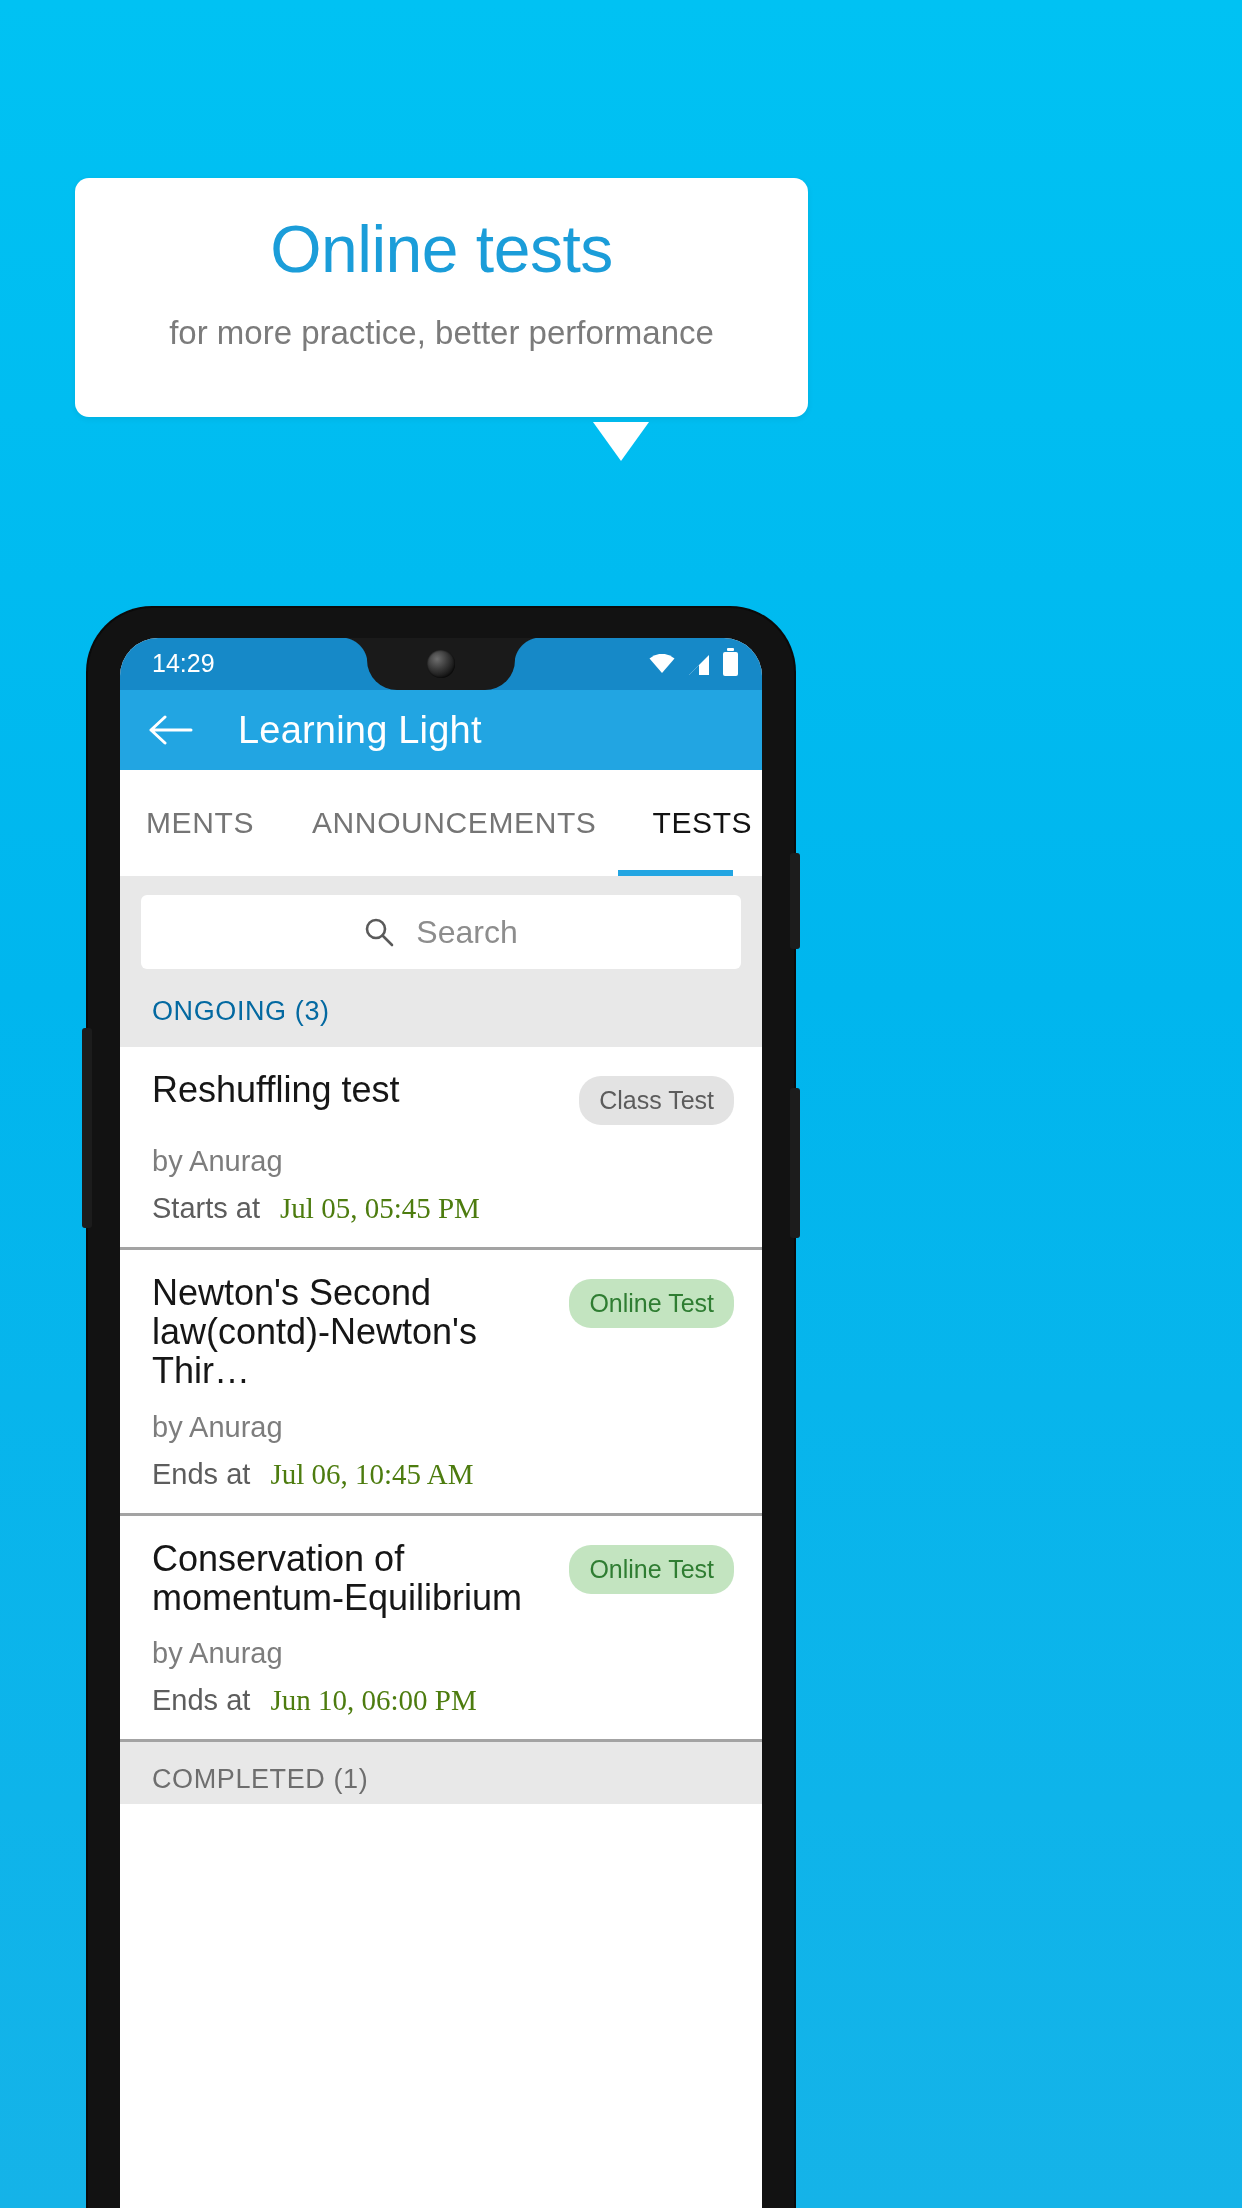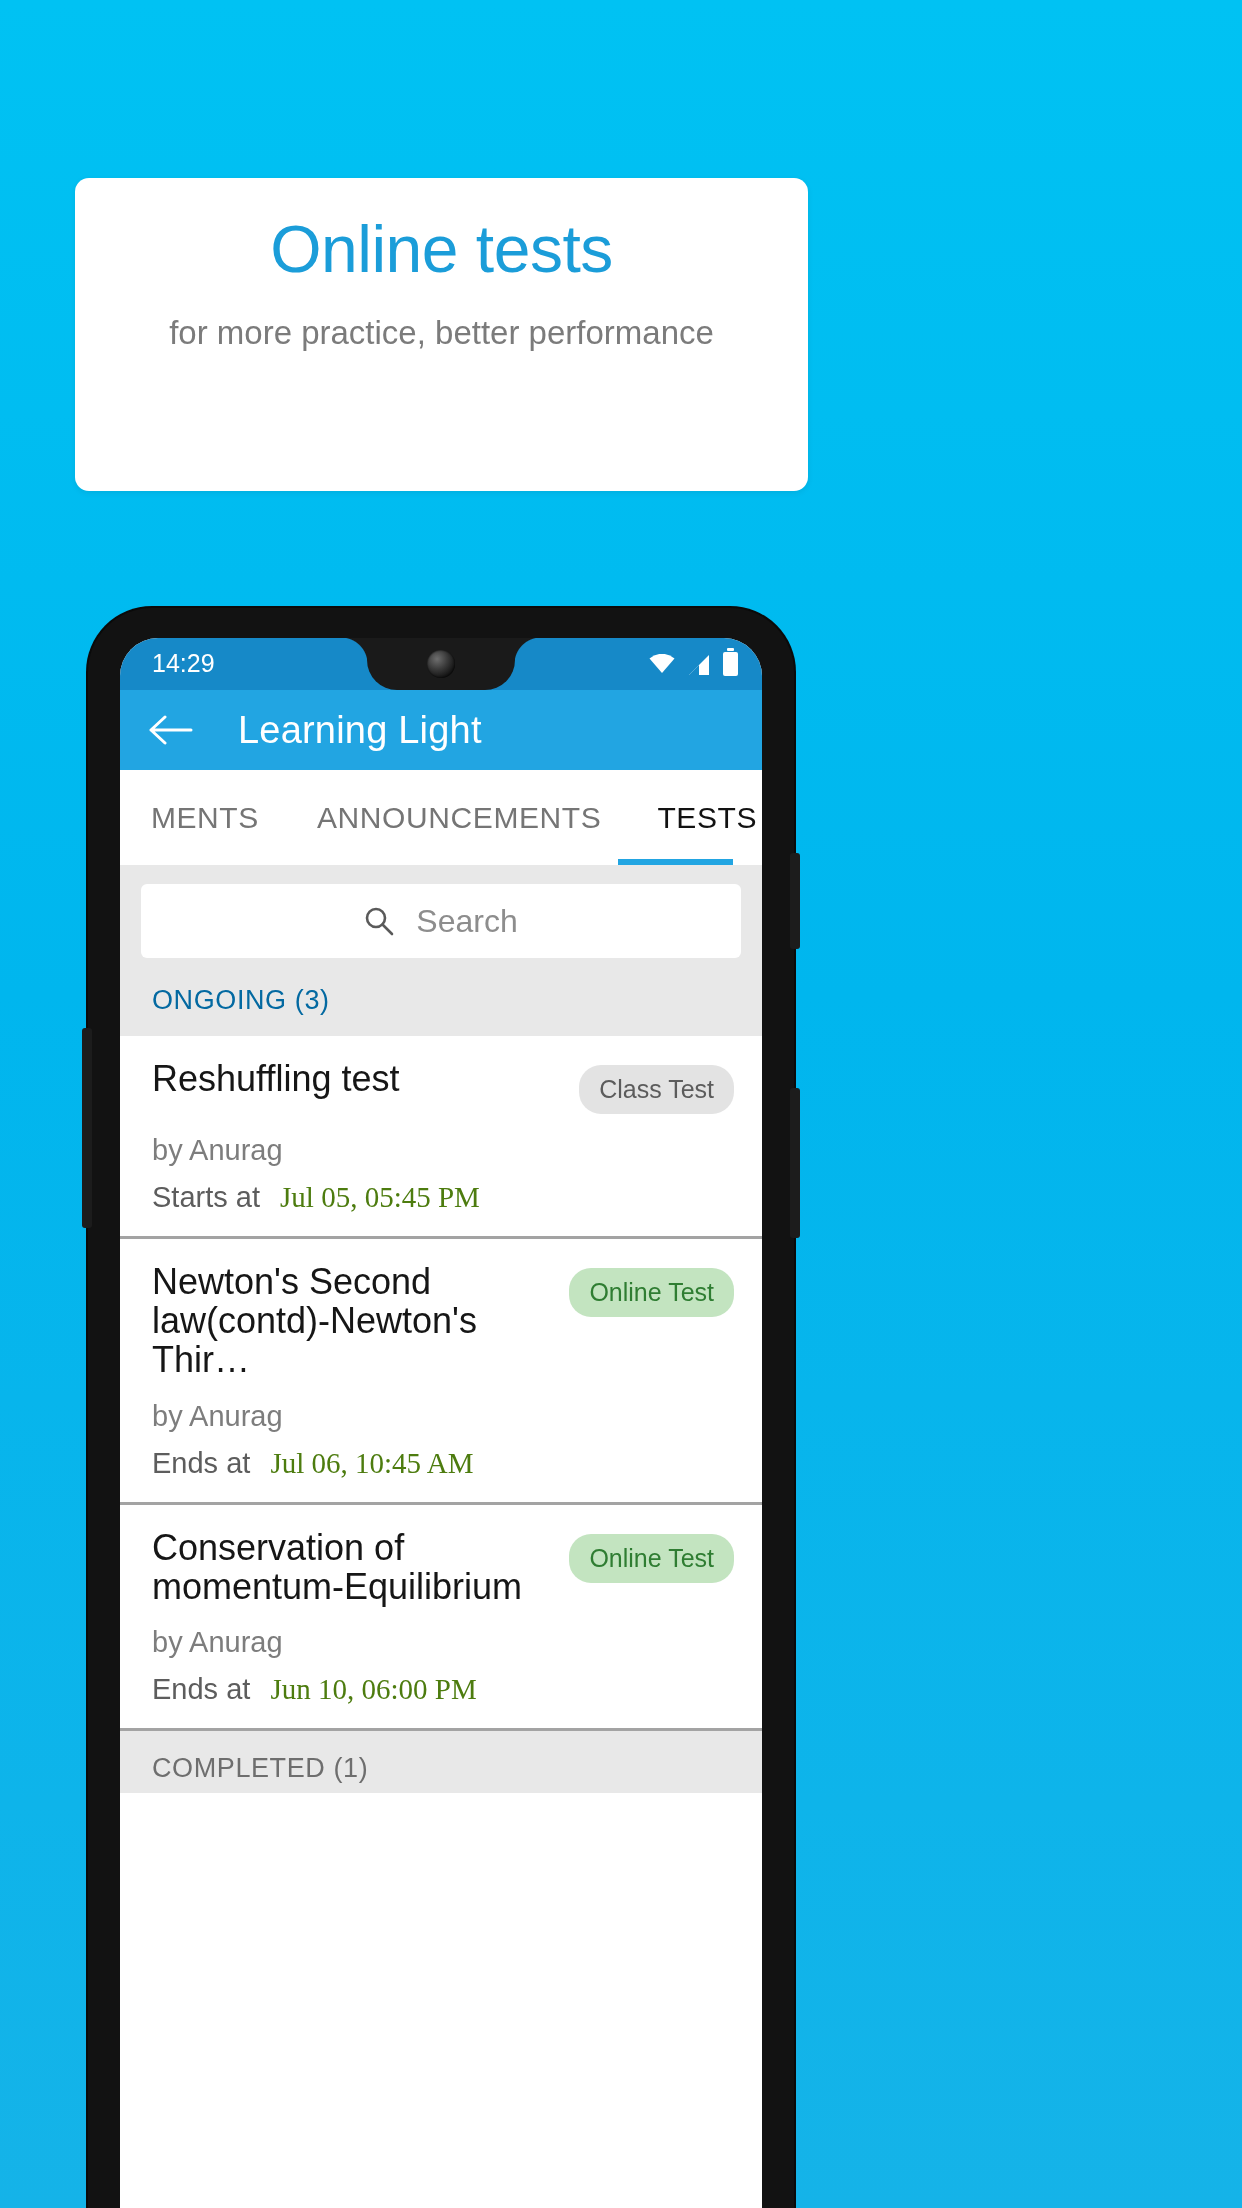--- a/index.html
+++ b/index.html
@@ -10,21 +10,21 @@
     background:#00bdf2;
   }
   .stage{
     position:absolute;inset:0;
     background:linear-gradient(180deg,#00c2f3 0%,#00b6ee 45%,#15b3e8 100%);
     overflow:hidden;
   }
 
   
   .bubble{
-    position:absolute;left:75px;top:178px;width:733px;height:313px;
+    position:absolute;left:75px;top:178px;width:733px;height:239px;
     background:#ffffff;border-radius:14px;
     box-shadow:0 2px 6px rgba(0,0,0,.07);
   }
   .bubble-title{
     position:absolute;left:0;right:0;top:33px;
     text-align:center;color:#1b9dd9;
     font-size:66px;font-weight:400;letter-spacing:-.5px;
     font-family:"Liberation Sans", sans-serif;
   }
   .bubble-sub{
@@ -105,24 +105,23 @@
   .back-arrow{
     width:46px;height:46px;margin-left:28px;
     display:flex;align-items:center;justify-content:center;
   }
   .appbar-title{
     margin-left:44px;font-size:38px;font-weight:400;letter-spacing:.2px;
   }
 
   
   .tabs{
-    height:95px;background:#ffffff;
+    height:106px;background:#ffffff;
     display:flex;align-items:center;
     position:relative;
-    justify-content:center;
   }
   .tab{
     color:#757575;font-size:30px;letter-spacing:.6px;
     white-space:nowrap;
   }
   .tab-0{margin-left:26px;}
   .tab-1{margin-left:58px;}
   .tab-2{margin-left:56px;color:#121212;position:relative;}
   .tab-indicator{
     position:absolute;left:498px;bottom:0;width:115px;height:6px;background:#22a5e2;

